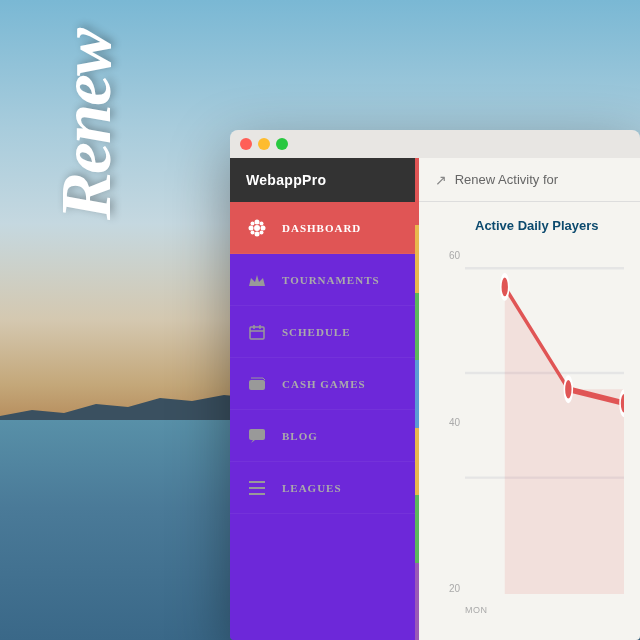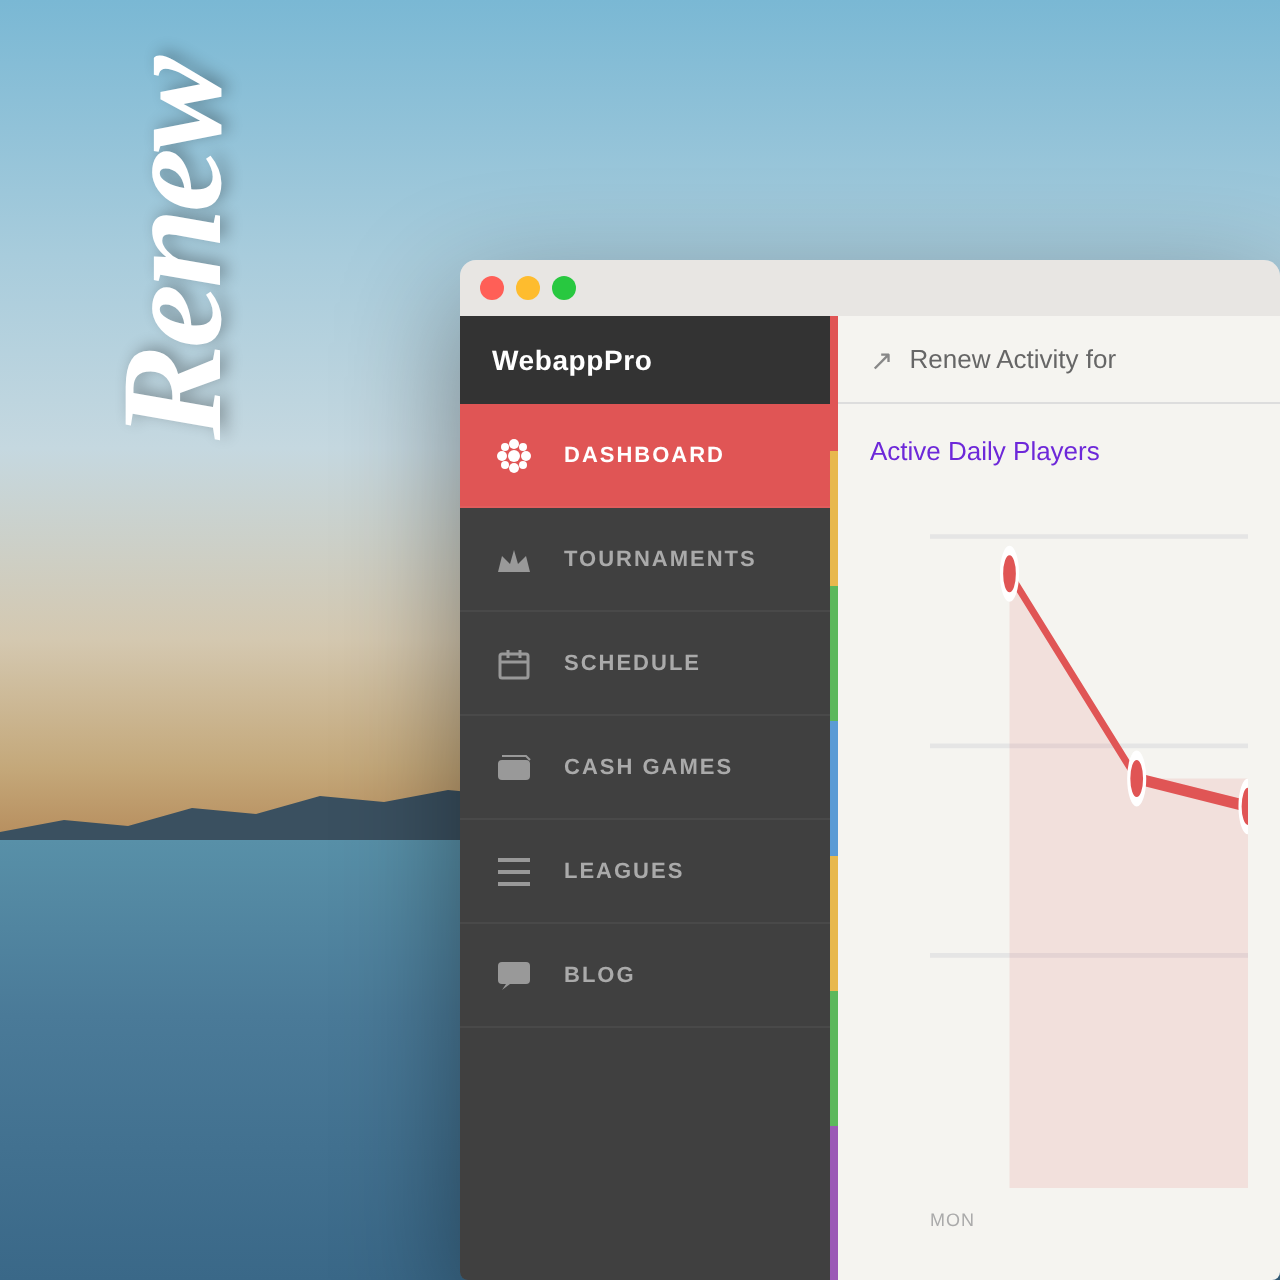--- a/index.html
+++ b/index.html
@@ -107,21 +107,21 @@
     
     .app-body {
       display: flex;
       flex: 1;
       overflow: hidden;
     }
 
     
     .sidebar {
       width: 185px;
-      background: #404040;
+      background: #6d28d9;
       flex-shrink: 0;
       display: flex;
       flex-direction: column;
     }
 
     .sidebar-header {
       height: 44px;
       background: #333333;
       display: flex;
       align-items: center;
@@ -135,20 +135,21 @@
       letter-spacing: 0.3px;
     }
 
     .sidebar-logo span {
       font-weight: 700;
       color: #fff;
     }
 
     .sidebar-nav {
       flex: 1;
+      font-family: Liberation Serif, serif;
     }
 
     .nav-item {
       display: flex;
       align-items: center;
       height: 52px;
       padding: 0 16px;
       gap: 14px;
       cursor: pointer;
       border-bottom: 1px solid rgba(255,255,255,0.05);
@@ -226,23 +227,24 @@
     
     .chart-area {
       flex: 1;
       padding: 16px;
       display: flex;
       flex-direction: column;
     }
 
     .chart-title {
       font-size: 13px;
-      color: #6d28d9;
-      font-weight: 400;
+      color: #0c4a6e;
+      font-weight: 700;
       margin-bottom: 12px;
+      margin-left: 40px;
     }
 
     .chart-container {
       flex: 1;
       position: relative;
     }
 
     
     .y-labels {
       position: absolute;
@@ -361,56 +363,61 @@
               <path d="M1 6 L17 6"></path>
               <circle cx="14" cy="9" r="1.5"></circle>
               <path d="M3 1 L15 1 L17 3" fill="none" stroke="#999" stroke-width="1"></path>
             </svg>
           </div>
           <div class="nav-label">CASH GAMES</div>
         </div>
 
         <div class="nav-item">
           <div class="nav-icon">
+            <svg width="18" height="16" viewBox="0 0 18 16" fill="#999">
+              <rect x="1" y="1" width="16" height="11" rx="2"></rect>
+              <path d="M5 12 L3 15 L7 12" fill="#999"></path>
+            </svg>
+          </div>
+          <div class="nav-label">BLOG</div>
+        </div>
+
+        <div class="nav-item">
+          <div class="nav-icon">
             <svg width="16" height="14" viewBox="0 0 16 14" fill="#999">
               <rect x="0" y="0" width="16" height="2"></rect>
               <rect x="0" y="6" width="16" height="2"></rect>
               <rect x="0" y="12" width="16" height="2"></rect>
             </svg>
           </div>
           <div class="nav-label">LEAGUES</div>
         </div>
 
-        <div class="nav-item">
-          <div class="nav-icon">
-            <svg width="18" height="16" viewBox="0 0 18 16" fill="#999">
-              <rect x="1" y="1" width="16" height="11" rx="2"></rect>
-              <path d="M5 12 L3 15 L7 12" fill="#999"></path>
-            </svg>
-          </div>
-          <div class="nav-label">BLOG</div>
-        </div>
-
       </nav>
     </div>
 
     <div class="accent-bar"></div>
 
     <div class="main-content">
 
       <div class="content-header">
         <span class="chart-icon">↗</span>
         <span class="header-title">Renew Activity for</span>
       </div>
 
       <div class="chart-area">
         <div class="chart-title">Active Daily Players</div>
 
         <div class="chart-container">
 
+          <div class="y-labels">
+            <div class="y-label">60</div>
+            <div class="y-label">40</div>
+            <div class="y-label">20</div>
+          </div>
 
           <svg class="chart-svg" style="position:absolute;left:30px;right:0;top:0;bottom:30px;width:calc(100% - 30px);height:calc(100% - 30px)" viewBox="0 0 200 150" preserveAspectRatio="none">
 
             <line x1="0" y1="10" x2="200" y2="10" stroke="#e5e5e5" stroke-width="1"></line>
             <line x1="0" y1="55" x2="200" y2="55" stroke="#e5e5e5" stroke-width="1"></line>
             <line x1="0" y1="100" x2="200" y2="100" stroke="#e5e5e5" stroke-width="1"></line>
 
             <polygon points="50,18 130,62 200,62 200,150 50,150" fill="rgba(224,85,85,0.12)"></polygon>
 
             <line x1="50" y1="18" x2="130" y2="62" stroke="#e05555" stroke-width="2.5" stroke-linecap="round"></line>

